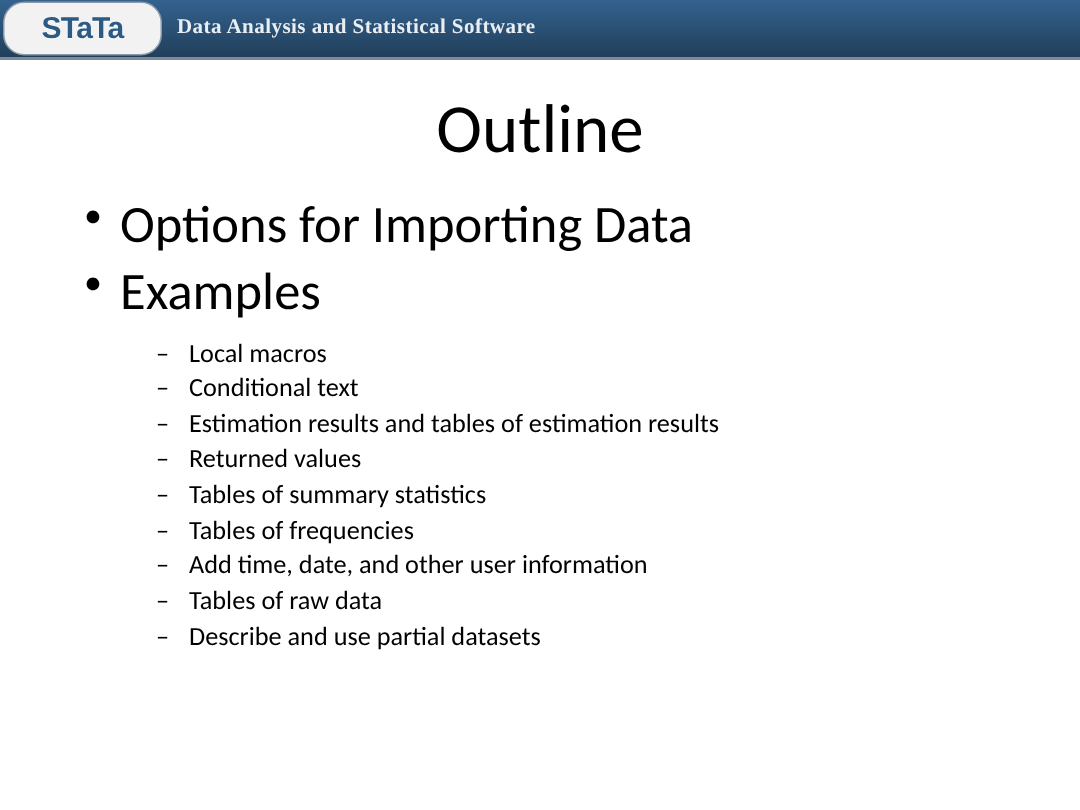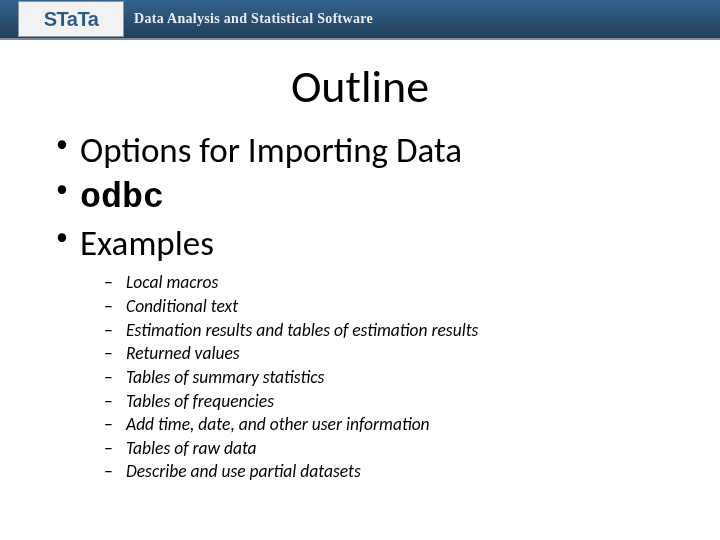--- a/index.html
+++ b/index.html
@@ -6,25 +6,25 @@
   html, body { width: 720px; height: 540px; background: #ffffff; font-family: Calibri, "Segoe UI", Arial, sans-serif; color: #000; overflow: hidden; }
   .banner {
     height: 40px;
     background: linear-gradient(to bottom, #34628f 0%, #213f5a 100%);
     display: flex;
     align-items: center;
     border-bottom: 2px solid #7a8a9a;
   }
   .logo-box {
     width: 106px; height: 36px;
-    margin-left: 18px;
+    margin-left: 2px;
     background: #f2f2f2;
     border: 1px solid #8a9aa8;
     display: flex; align-items: center; justify-content: center;
-    border-radius: 0;
+    border-radius: 14px;
   }
   .logo-text {
     font-family: Arial, Helvetica, sans-serif;
     font-weight: 700;
     font-size: 20px;
     letter-spacing: -0.5px;
     color: #2b5b84;
     text-shadow: 0 1px 0 #fff;
   }
   .tagline {
@@ -60,21 +60,20 @@
     left: 4px;
     top: 0;
     font-size: 24px;
     line-height: 1.35;
   }
   .code { font-family: "Courier New", Courier, monospace; font-weight: 700; letter-spacing: 0; }
   ul.sub {
     list-style: none;
     padding-left: 60px;
     margin-top: 6px;
-    font-style: italic;
   }
   ul.sub > li {
     position: relative;
     padding-left: 26px;
     font-size: 17.5px;
     line-height: 1.35;
   }
   ul.sub > li::before {
     content: "–";
     position: absolute;
@@ -90,21 +89,20 @@
     <span class="logo-text">STaTa</span>
   </div>
   <div class="tagline">Data Analysis and Statistical Software</div>
 </div>
 
 <div class="slide-body">
   <h1 class="title">Outline</h1>
 
   <ul class="main">
     <li>Options for Importing Data</li>
-    <li><span class="code">odbc</span></li>
     <li>Examples</li>
   </ul>
 
   <ul class="sub">
     <li>Local macros</li>
     <li>Conditional text</li>
     <li>Estimation results and tables of estimation results</li>
     <li>Returned values</li>
     <li>Tables of summary statistics</li>
     <li>Tables of frequencies</li>

